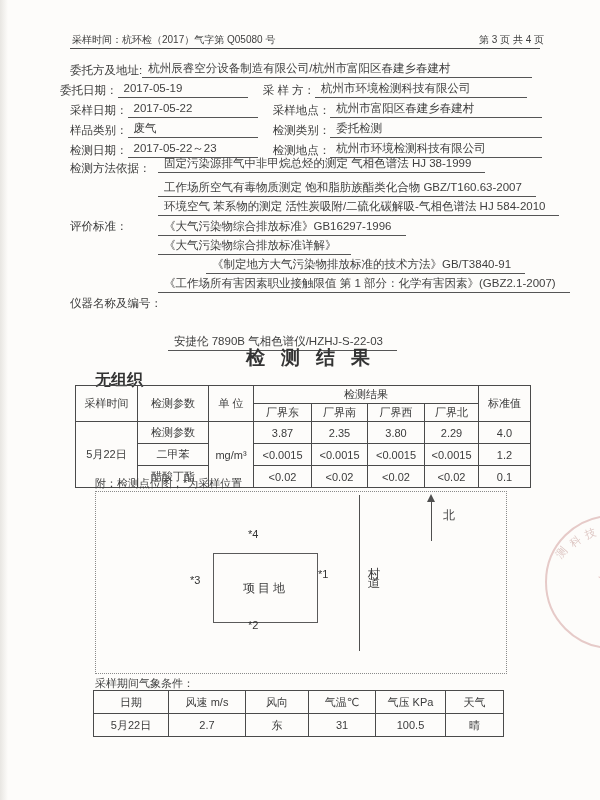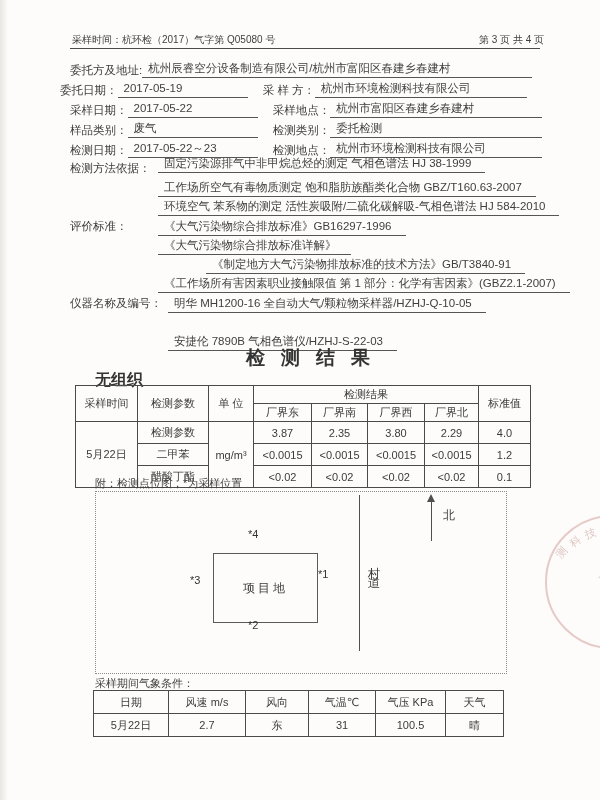--- a/index.html
+++ b/index.html
@@ -74,21 +74,20 @@
   <div class="abs t115" style="left:158px;top:180px;"><span class="uv fit">工作场所空气有毒物质测定 饱和脂肪族酯类化合物 GBZ/T160.63-2007</span></div>
   <div class="abs t115" style="left:158px;top:199px;"><span class="uv fit">环境空气 苯系物的测定 活性炭吸附/二硫化碳解吸-气相色谱法 HJ 584-2010</span></div>
 
   <div class="abs t115 lbl" style="left:70px;top:219px;">评价标准：</div>
   <div class="abs t115" style="left:158px;top:219px;"><span class="uv fit">《大气污染物综合排放标准》GB16297-1996</span></div>
   <div class="abs t115" style="left:158px;top:238px;"><span class="uv fit">《大气污染物综合排放标准详解》</span></div>
   <div class="abs t115" style="left:158px;top:257px;margin-left:48px;"><span class="uv fit">《制定地方大气污染物排放标准的技术方法》GB/T3840-91</span></div>
   <div class="abs t115" style="left:158px;top:276px;"><span class="uv fit">《工作场所有害因素职业接触限值 第 1 部分：化学有害因素》(GBZ2.1-2007)</span></div>
 
   <div class="abs t115 lbl" style="left:70px;top:296px;">仪器名称及编号：</div>
-  <div class="abs t115" style="left:168px;top:296px;"><span class="uv fit">明华 MH1200-16 全自动大气/颗粒物采样器/HZHJ-Q-10-05</span></div>
   <div class="abs t115" style="left:168px;top:334px;"><span class="uv fit">安捷伦 7890B 气相色谱仪/HZHJ-S-22-03</span></div>
 
   <div class="abs title" style="left:0;top:345px;">检测结果</div>
   <div class="abs seclabel" style="left:95px;top:370px;">无组织</div>
 
   <table class="rtable abs" style="left:75px;top:385px;width:455px;">
     <colgroup>
       <col style="width:62px">
         <col style="width:71px">
         <col style="width:45px">

